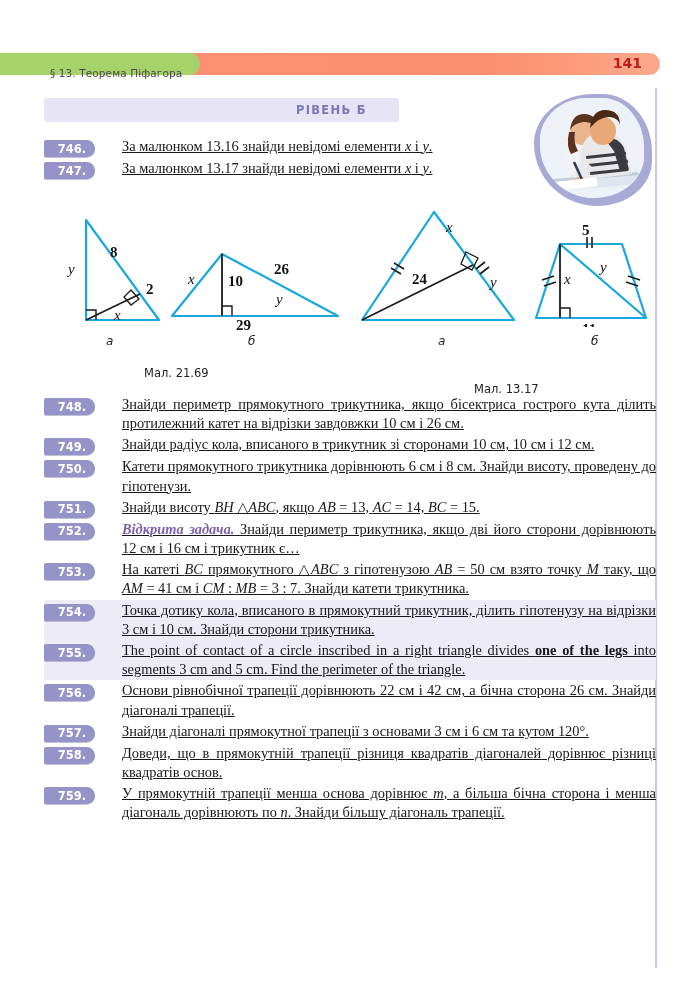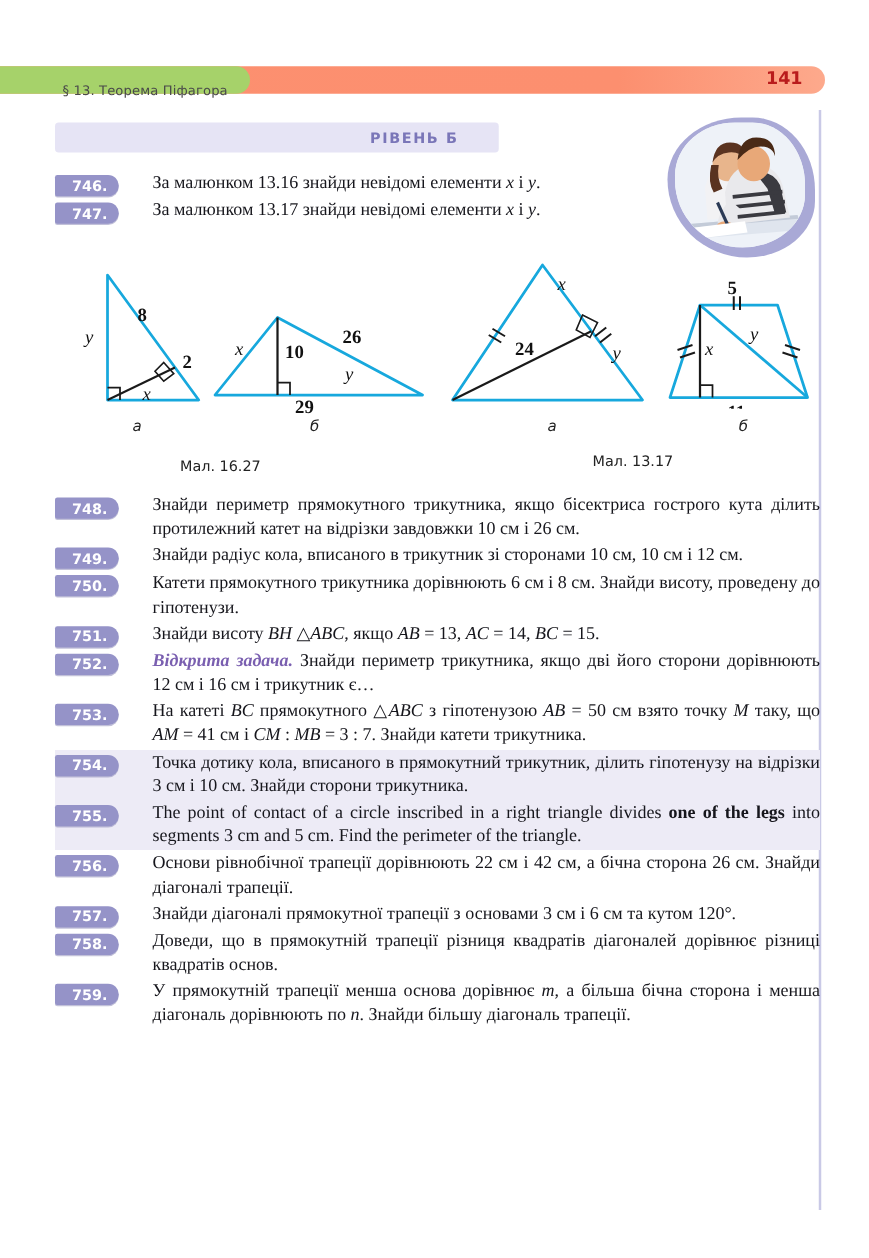--- a/index.html
+++ b/index.html
@@ -137,20 +137,21 @@
     box-shadow: 0 1px 0 rgba(120,118,170,.45);
   }
   .ex-text {
     flex: 1 1 auto;
     padding-left: 27px;
     font-family: "Liberation Serif", serif;
     font-size: 14.4px;
     line-height: 19.2px;
     color: #16161c;
     text-align: justify;
+    text-decoration: underline;
   }
   .ex-text.noj { text-align: left; }
   .ex-text i  { font-style: italic; }
   .ex-text b  { font-weight: bold; }
   .open-task  { color: #7a5fb0; font-style: italic; font-weight: bold; }
 
   
   #figures {
     position: absolute;
     left: 44px; top: 196px;
@@ -247,21 +248,21 @@
     <line x1="60" y1="18" x2="60" y2="80" stroke="#1a1a1a" stroke-width="1.8"></line>
     <path d="M60 70 L70 70 L70 80" stroke="#1a1a1a" stroke-width="1.4" fill="none"></path>
     <text x="26" y="48" font-size="15" font-style="italic" fill="#111">x</text>
     <text x="66" y="50" font-size="15" font-weight="bold" fill="#111">10</text>
     <text x="112" y="38" font-size="15" font-weight="bold" fill="#111">26</text>
     <text x="114" y="68" font-size="15" font-style="italic" fill="#111">y</text>
     <text x="74" y="94" font-size="15" font-weight="bold" fill="#111">29</text>
   </svg>
   <div class="fig-letter" style="left:204px; top:138px;">б</div>
 
-  <div class="fig-caption" style="left:100px; top:170px;">Мал. 16.27</div>
+  <div class="fig-caption" style="left:100px; top:170px;">Мал. 21.69</div>
 
   <svg style="position:absolute;left:310px;top:6px;" width="180" height="125" viewBox="0 0 180 125">
     <g stroke="#17a8dd" stroke-width="2.2" fill="none" stroke-linejoin="round">
       <path d="M8 118 L80 10 L160 118 Z"></path>
     </g>
     <line x1="8" y1="118" x2="119" y2="63" stroke="#1a1a1a" stroke-width="1.7"></line>
     <path d="M112 50 L124 56 L118 68 L107 62 Z" stroke="#1a1a1a" stroke-width="1.3" fill="none"></path>
     <g stroke="#1a1a1a" stroke-width="1.6">
       <line x1="37" y1="66" x2="47" y2="72"></line>
         <line x1="40" y1="61" x2="50" y2="67"></line>
@@ -290,21 +291,21 @@
       <line x1="100" y1="54" x2="112" y2="58"></line>
         <line x1="98" y1="60" x2="110" y2="64"></line>
     </g>
     <text x="54" y="13" font-size="15" font-weight="bold" fill="#111">5</text>
     <text x="36" y="62" font-size="15" font-style="italic" fill="#111">x</text>
     <text x="72" y="50" font-size="15" font-style="italic" fill="#111">y</text>
     <text x="54" y="112" font-size="15" font-weight="bold" fill="#111">11</text>
   </svg>
   <div class="fig-letter" style="left:547px; top:138px;">б</div>
 
-  <div class="fig-caption" style="left:430px; top:166px;">Мал. 13.17</div>
+  <div class="fig-caption" style="left:430px; top:186px;">Мал. 13.17</div>
 </div>
 
 <div id="exercises">
     <div class="ex-row">
       <div class="ex-num">746.</div>
       <div class="ex-text noj">За малюнком 13.16 знайди невідомі елементи <i>x</i> і <i>y</i>.</div>
     </div>
     <div class="ex-row">
       <div class="ex-num">747.</div>
       <div class="ex-text noj">За малюнком 13.17 знайди невідомі елементи <i>x</i> і <i>y</i>.</div>

